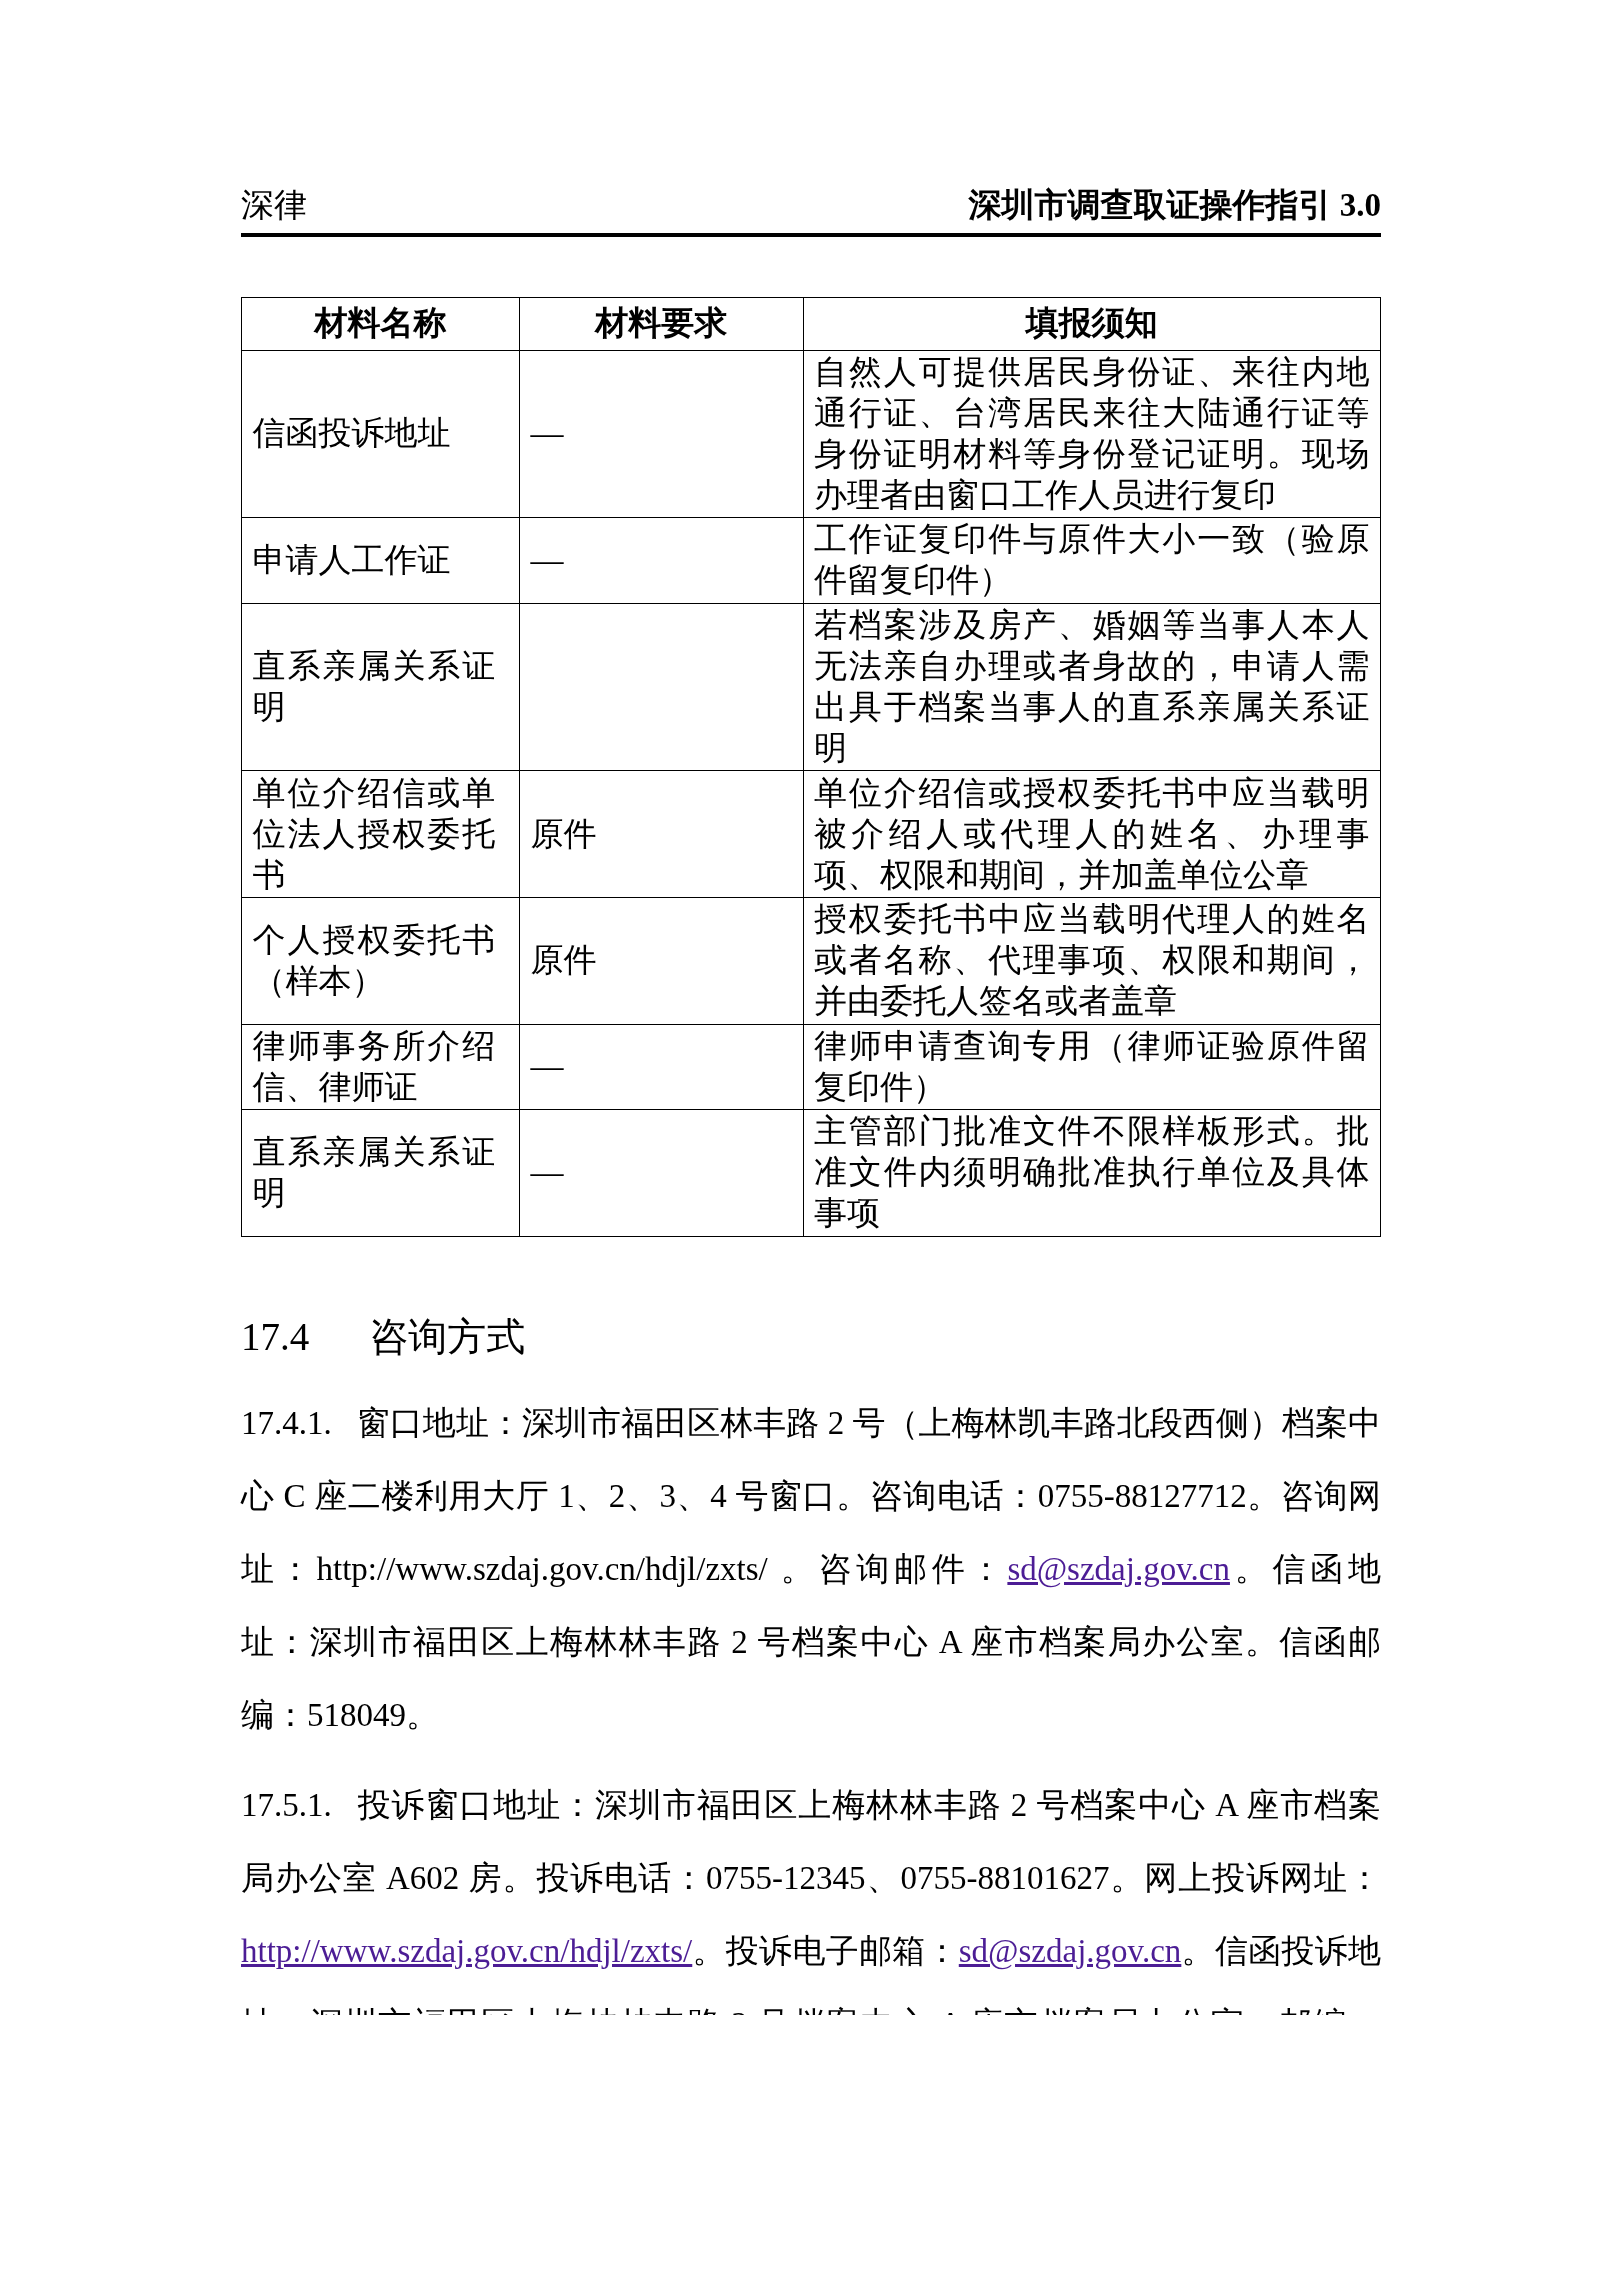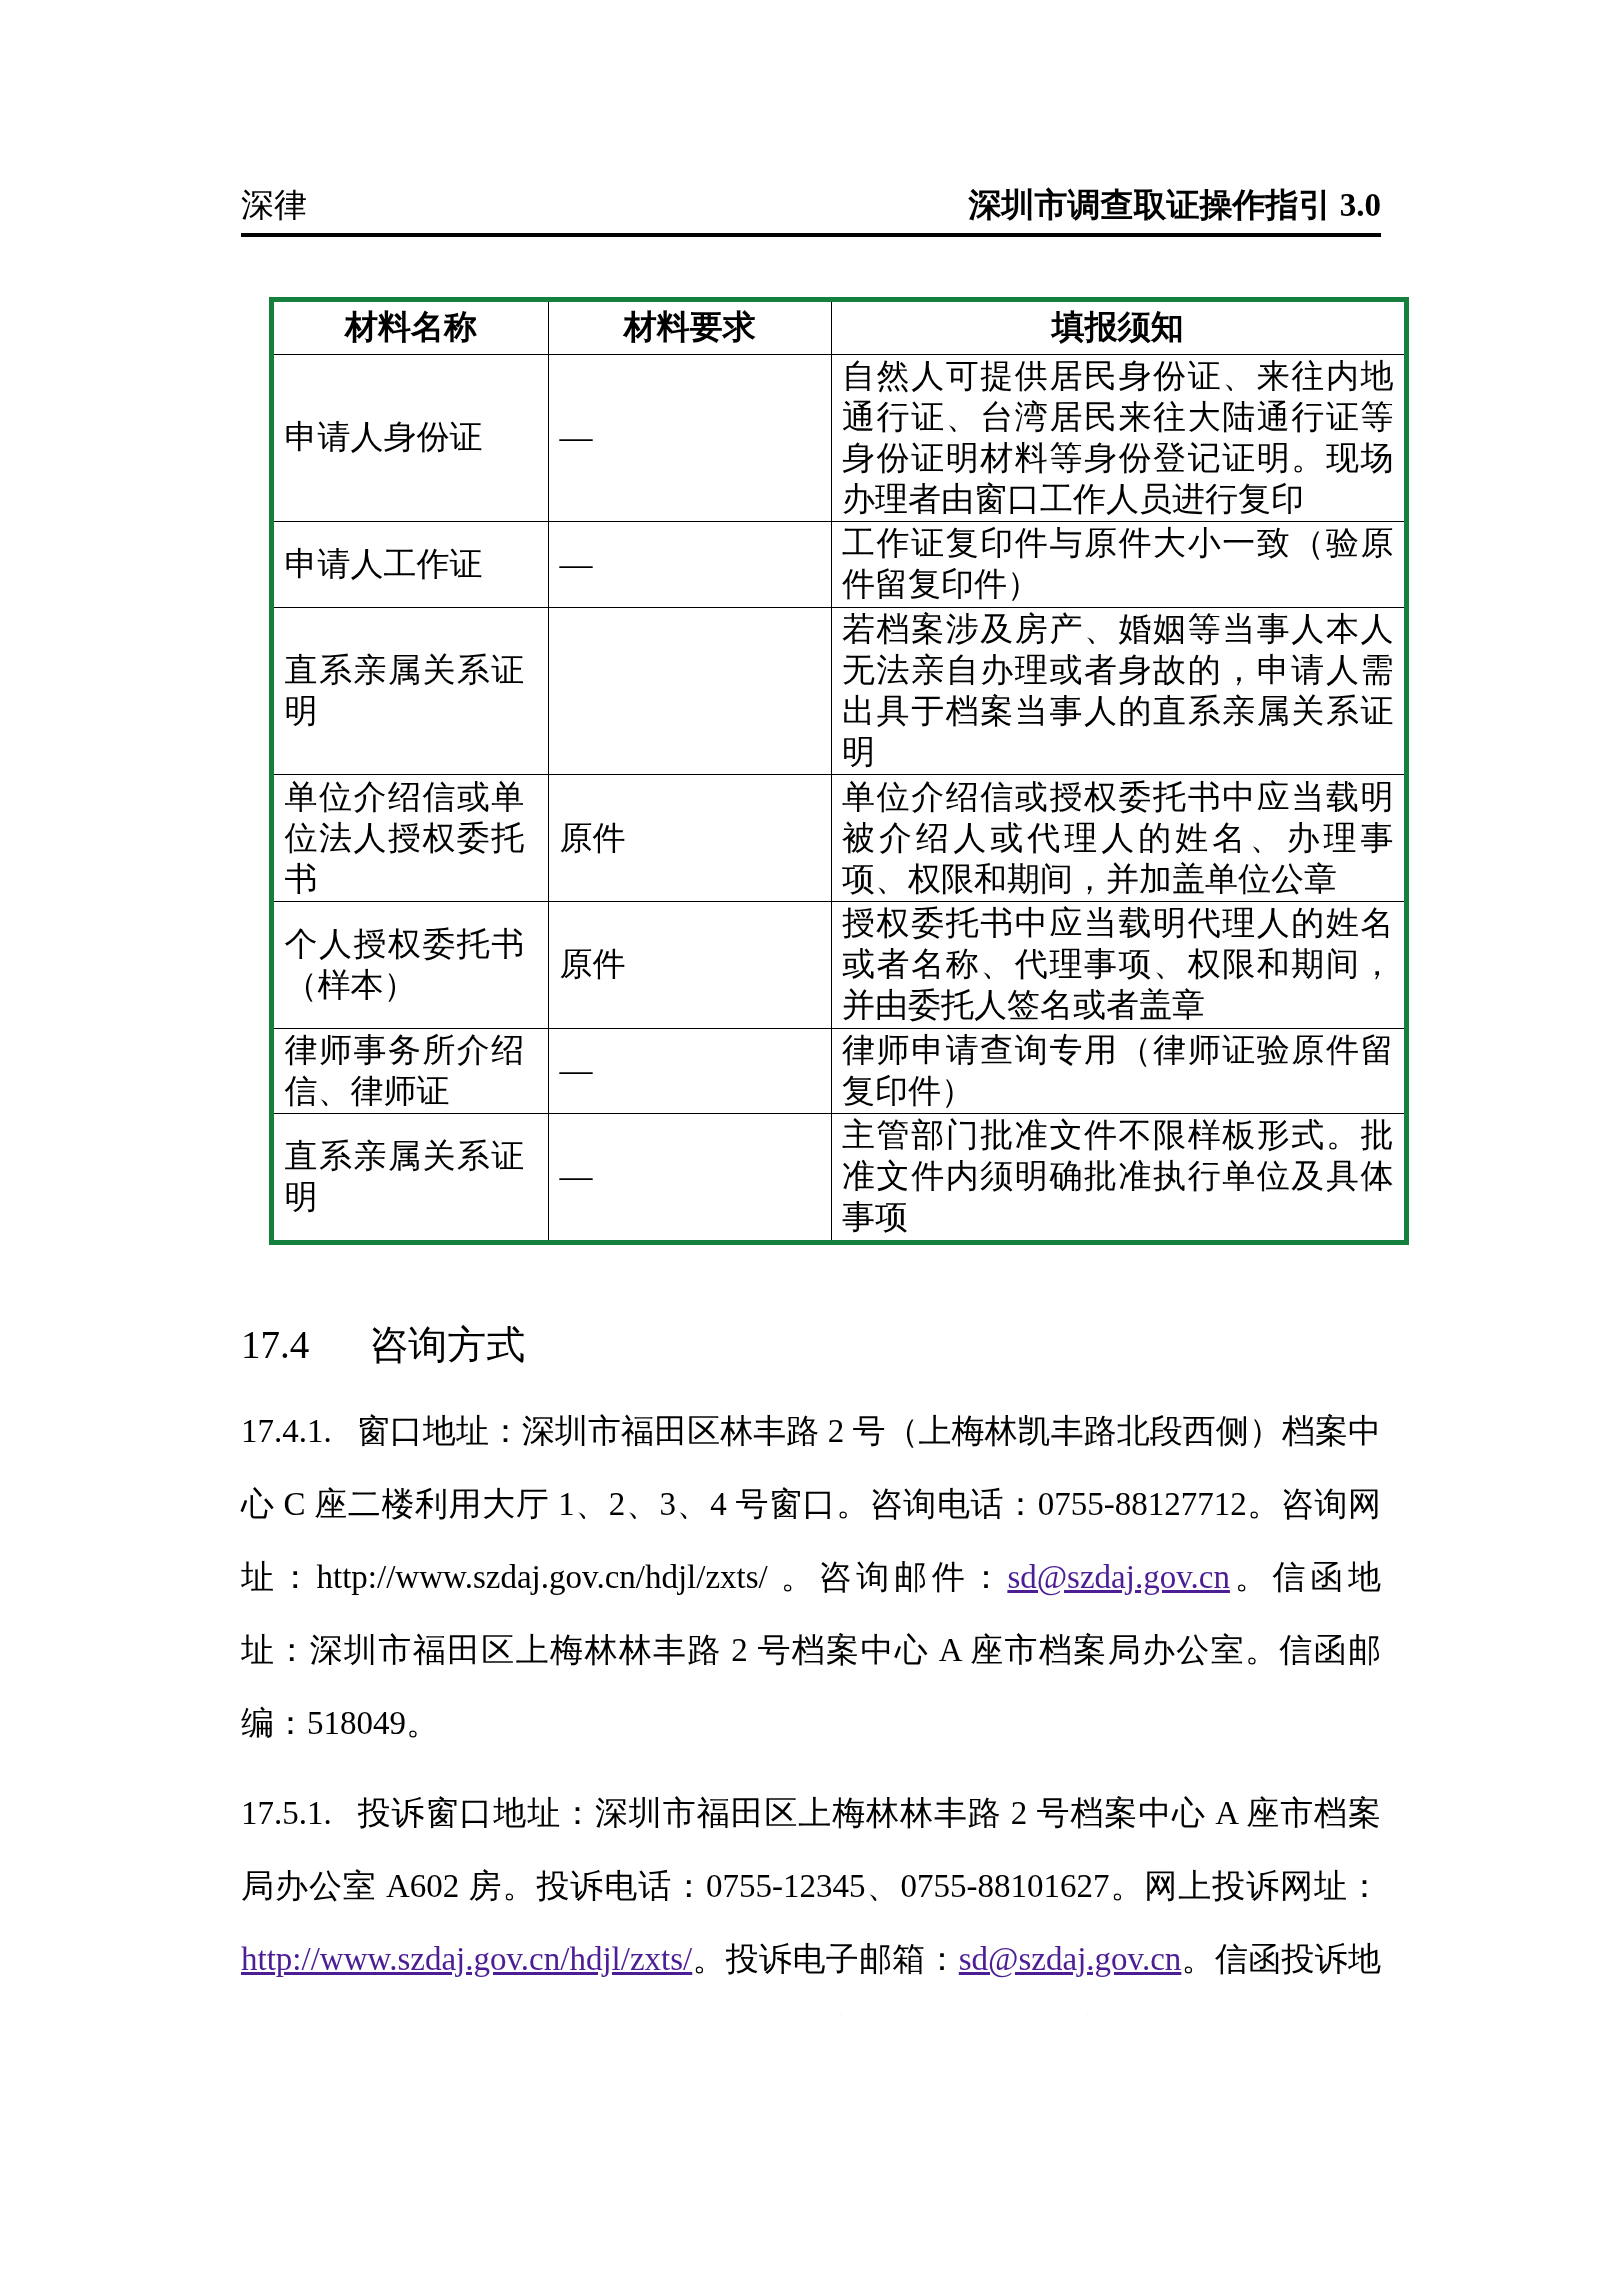--- a/index.html
+++ b/index.html
@@ -34,24 +34,23 @@
   .rule {
     margin-top: 9.2px;
     border-top: 4.6px solid #000000;
     height: 0;
   }
   
   table.materials {
     margin-top: 60px;
     width: 100%;
     border-collapse: collapse;
-    border: 5px solid #15803d;
+    border: 1px solid #15803d;
     font-size: 33px;
     line-height: 41px;
-    margin-left: 28px;
   }
   table.materials th, table.materials td {
     border: 1.3px solid #000000;
     vertical-align: middle;
   }
   table.materials th {
     font-weight: bold;
     text-align: center;
     padding: 5.2px 0;
   }
@@ -121,21 +120,21 @@
       </colgroup>
       <thead>
         <tr>
           <th>材料名称</th>
           <th>材料要求</th>
           <th>填报须知</th>
         </tr>
       </thead>
       <tbody>
         <tr>
-          <td class="c1">申请人身份证</td>
+          <td class="c1">信函投诉地址</td>
           <td class="c2">—</td>
           <td class="c3">自然人可提供居民身份证、来往内地通行证、台湾居民来往大陆通行证等身份证明材料等身份登记证明。现场办理者由窗口工作人员进行复印</td>
         </tr>
         <tr>
           <td class="c1">申请人工作证</td>
           <td class="c2">—</td>
           <td class="c3">工作证复印件与原件大小一致（验原件留复印件）</td>
         </tr>
         <tr>
           <td class="c1">直系亲属关系证明</td>

